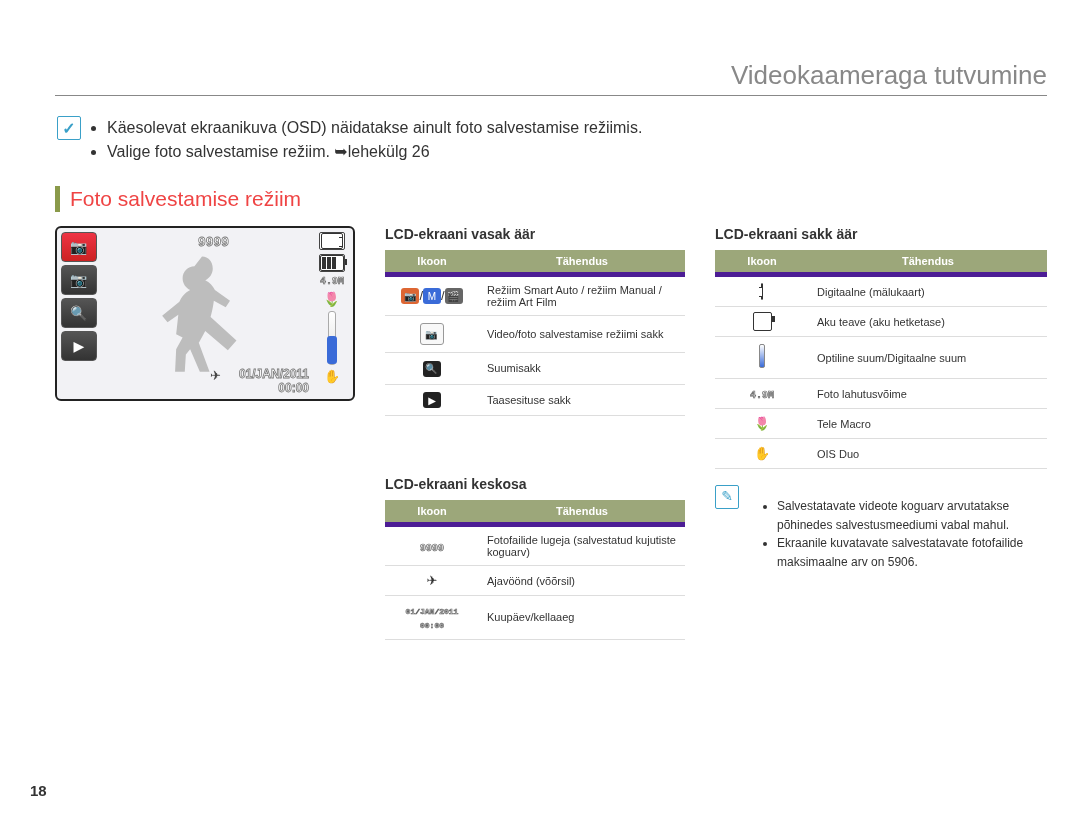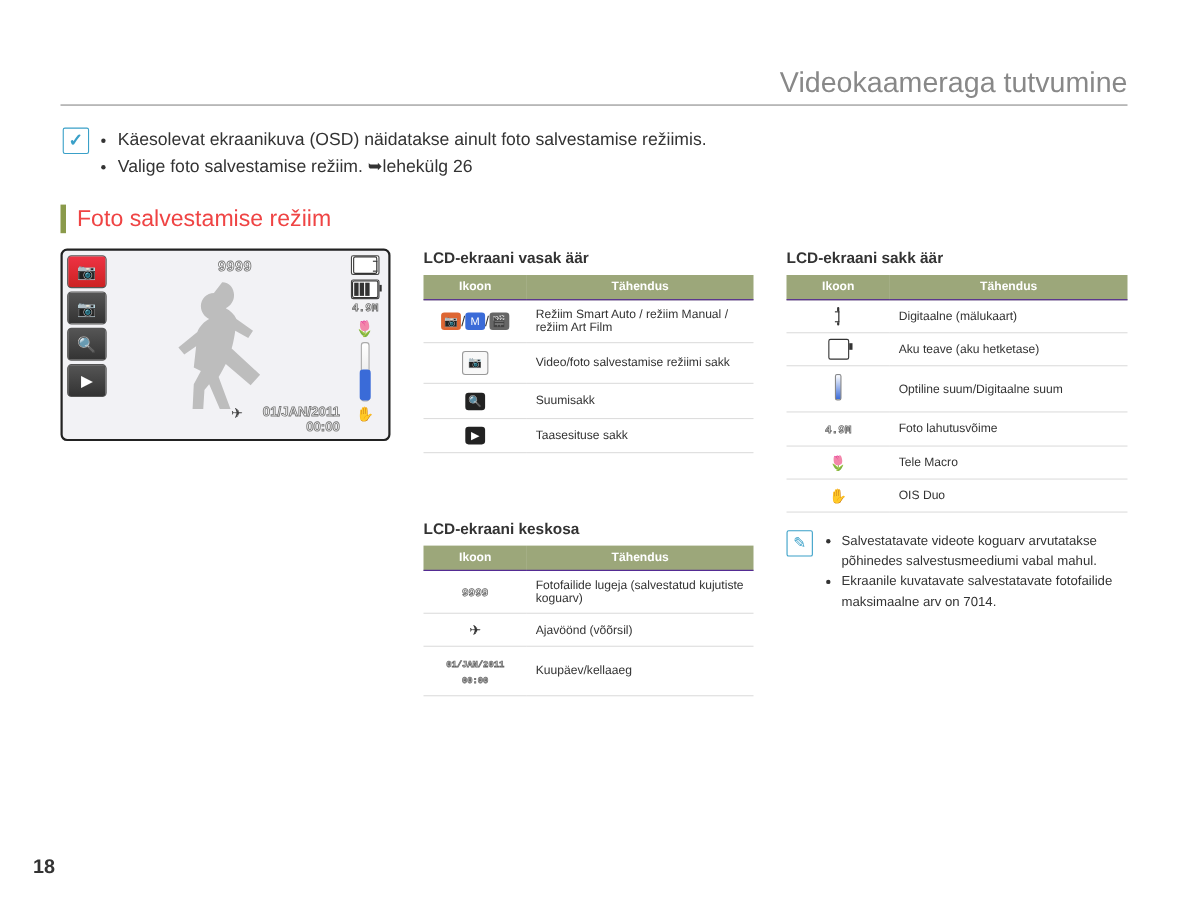--- a/index.html
+++ b/index.html
@@ -6,21 +6,21 @@
     margin: 0;
     padding: 0;
     font-family: Arial, Helvetica, sans-serif;
     color: #333;
     background: #fff;
   }
   .page {
     width: 1080px;
     height: 827px;
     box-sizing: border-box;
-    padding: 60px 55px 30px 55px;
+    padding: 60px 33px 30px 55px;
     position: relative;
   }
   .chapter-title {
     text-align: right;
     font-size: 26px;
     color: #888;
     font-weight: 400;
     margin-bottom: 4px;
   }
   .hr {
@@ -178,21 +178,21 @@
     width: 100%;
     border-collapse: collapse;
     font-size: 11px;
   }
   table.icon-table th {
     background: #9ca77a;
     color: #fff;
     font-weight: bold;
     padding: 5px 8px;
     text-align: center;
-    border-bottom: 1px solid #4c1d95;
+    border-bottom: 5px solid #4c1d95;
   }
   table.icon-table th.first { width: 78px; }
   table.icon-table td {
     padding: 7px 8px;
     border-bottom: 1px solid #ddd;
     vertical-align: middle;
   }
   table.icon-table td.icon-cell {
     text-align: center;
     font-size: 13px;
@@ -231,27 +231,27 @@
   .note-box .pencil-icon {
     width:22px; height:22px;
     border:1px solid #3aa0c8;
     border-radius:2px;
     display:flex; align-items:center; justify-content:center;
     color:#3aa0c8;
     flex:0 0 22px;
     margin-right:10px;
     font-size:14px;
   }
-  .note-box ul { margin:0; padding-left:16px; }
+  .note-box ul { margin:12px; padding-left:16px; }
 
   .page-number {
     position: absolute;
     bottom: 28px;
     left: 30px;
-    font-size: 18px;
+    font-size: 15px;
     font-weight: bold;
   }
 </style>
 </head>
 <body>
 
 <div class="page">
 
   <div class="chapter-title">Videokaameraga tutvumine</div>
   <hr class="hr">
@@ -392,21 +392,21 @@
           <td class="icon-cell">✋</td>
           <td>OIS Duo</td>
         </tr>
       </tbody>
         </table>
 
       <div class="note-box">
         <div class="pencil-icon">✎</div>
         <ul>
           <li>Salvestatavate videote koguarv arvutatakse põhinedes salvestusmeediumi vabal mahul.</li>
-          <li>Ekraanile kuvatavate salvestatavate fotofailide maksimaalne arv on 7014.</li>
+          <li>Ekraanile kuvatavate salvestatavate fotofailide maksimaalne arv on 5906.</li>
         </ul>
       </div>
     </div>
 
   </div>
 
   <div class="page-number">18</div>
 </div>
 
 </body></html>

